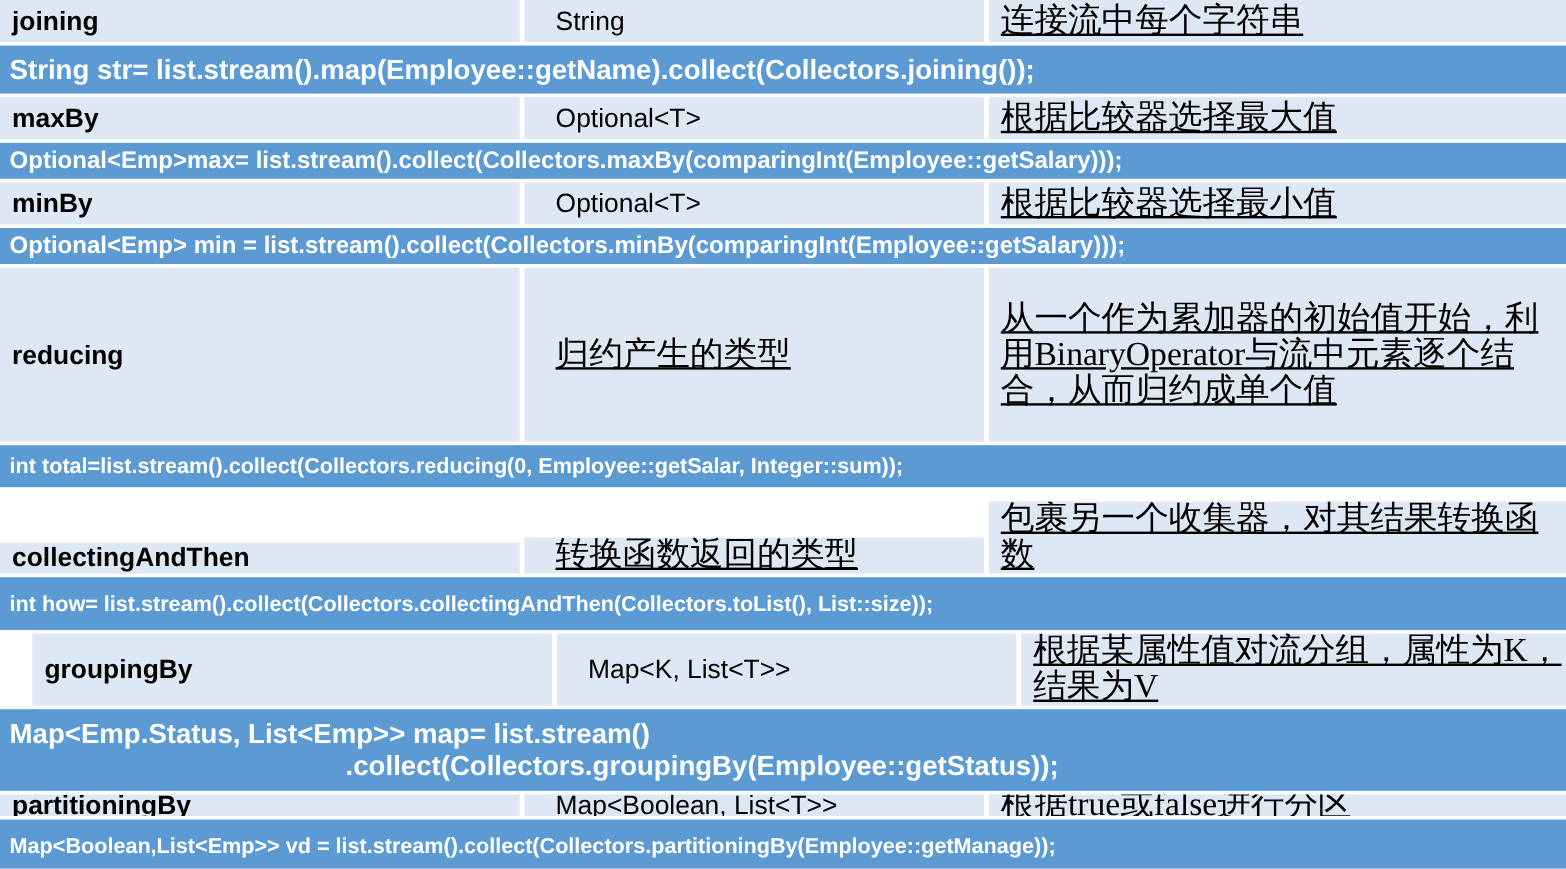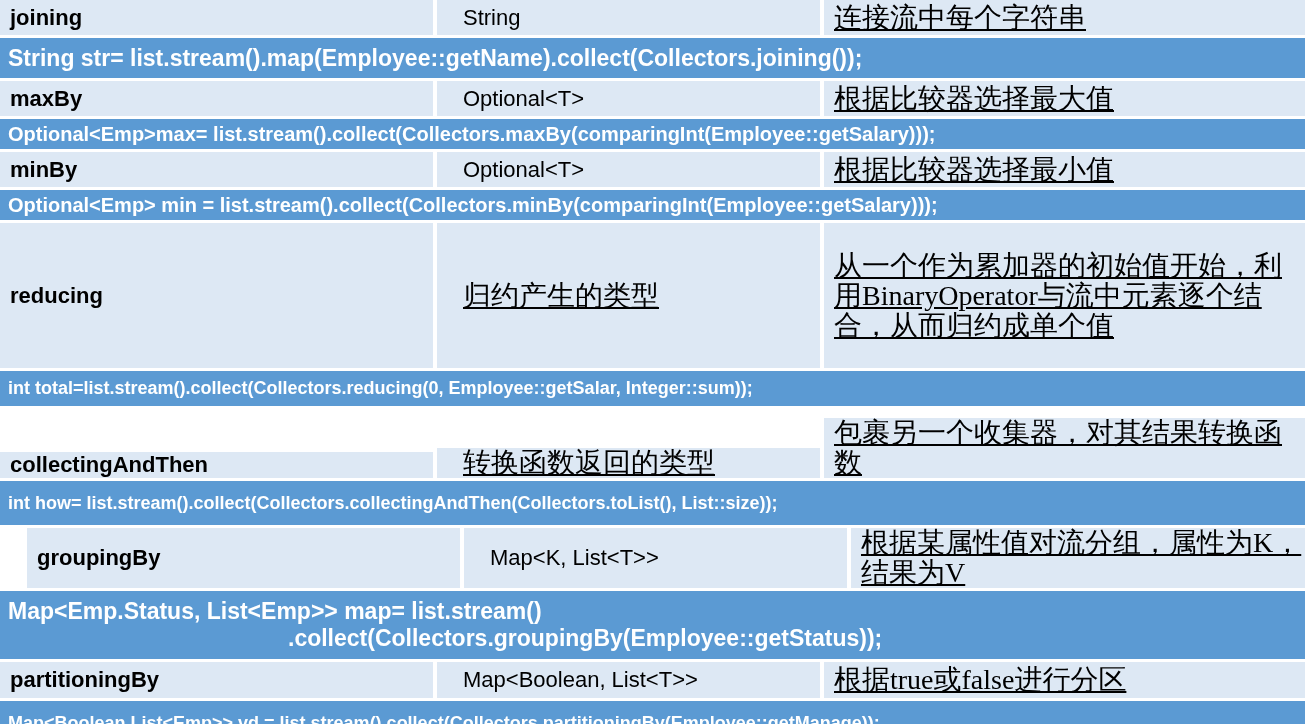--- a/index.html
+++ b/index.html
@@ -67,21 +67,21 @@
 
   
   .h35  { height: 35px; }
   .h40  { height: 40px; }
   .h30  { height: 30px; }
   .h145 { height: 145px; }
   .h62  { height: 69px; align-items: flex-end; }
   .h38  { height: 44px; }
   .h60  { height: 60px; margin-left: 27px; }
   .h68  { height: 68px; }
-  .h34  { height: 36px; }
+  .h34  { height: 18px; }
 </style>
 </head>
 <body>
 
 <div id="canvas">
 
   <div class="row entry h35">
     <div class="cell c1 method">joining</div>
     <div class="cell c2 lat">String</div>
     <div class="cell c3 cjk">连接流中每个字符串</div>

